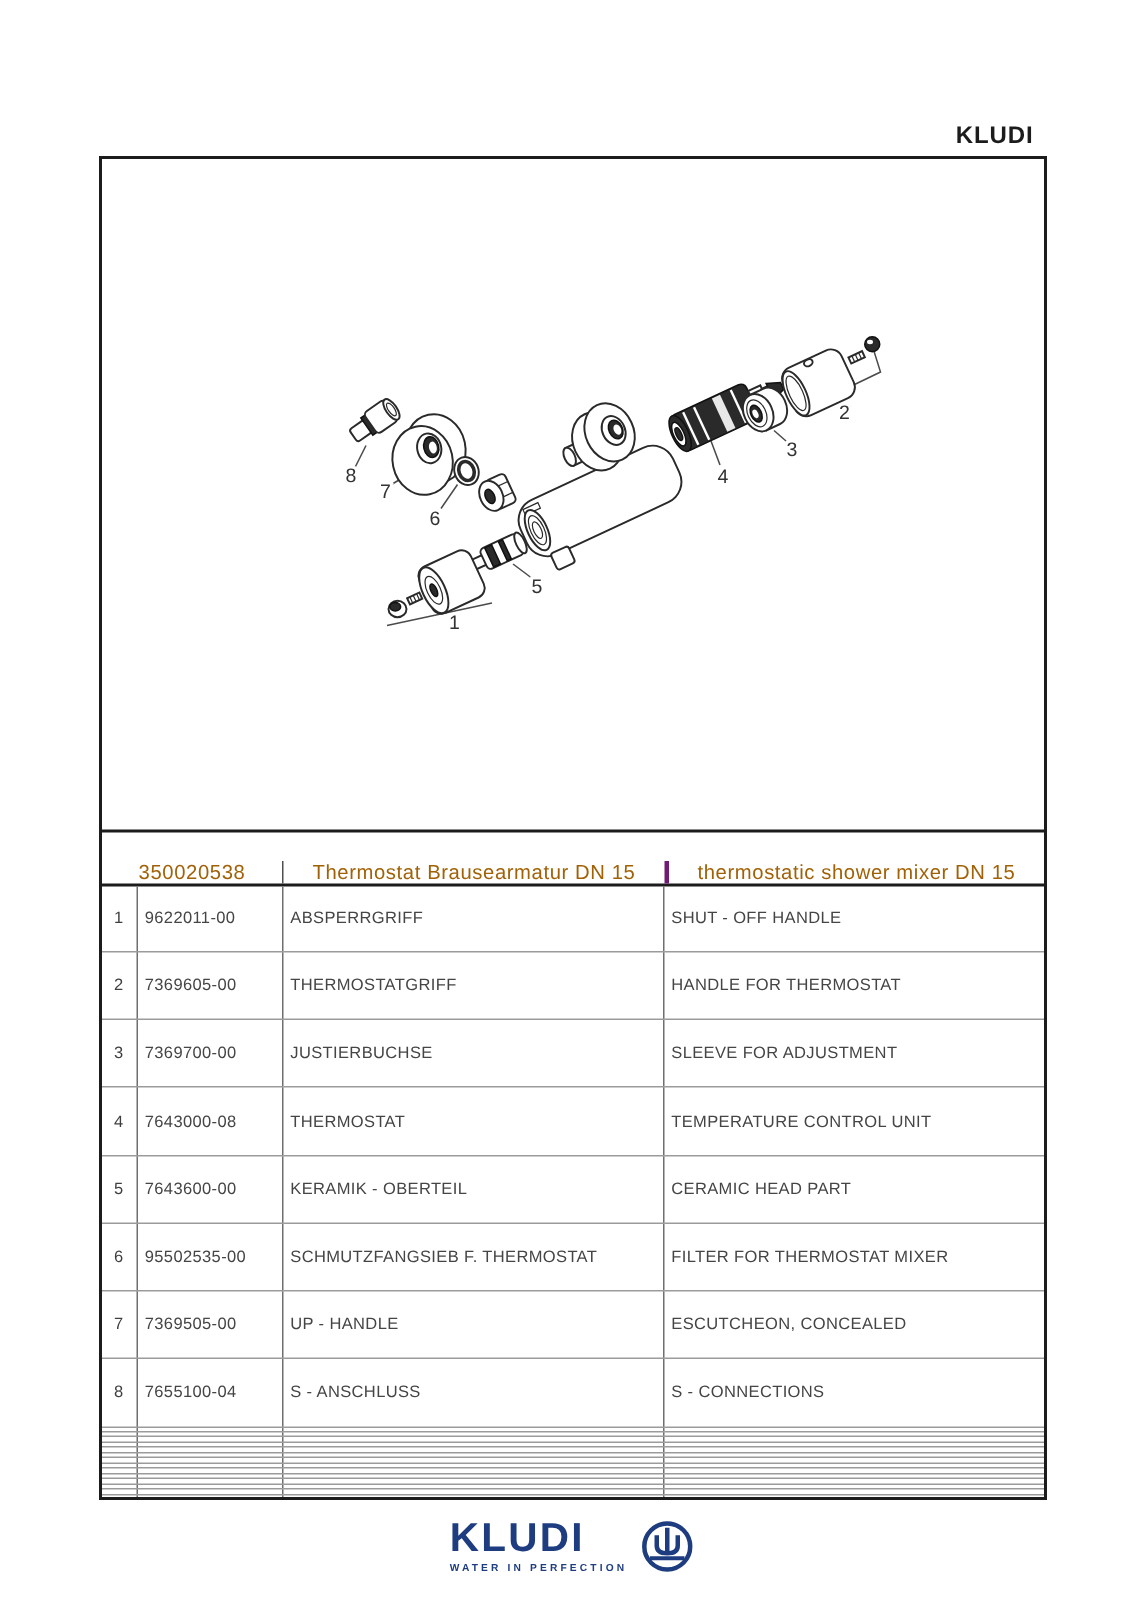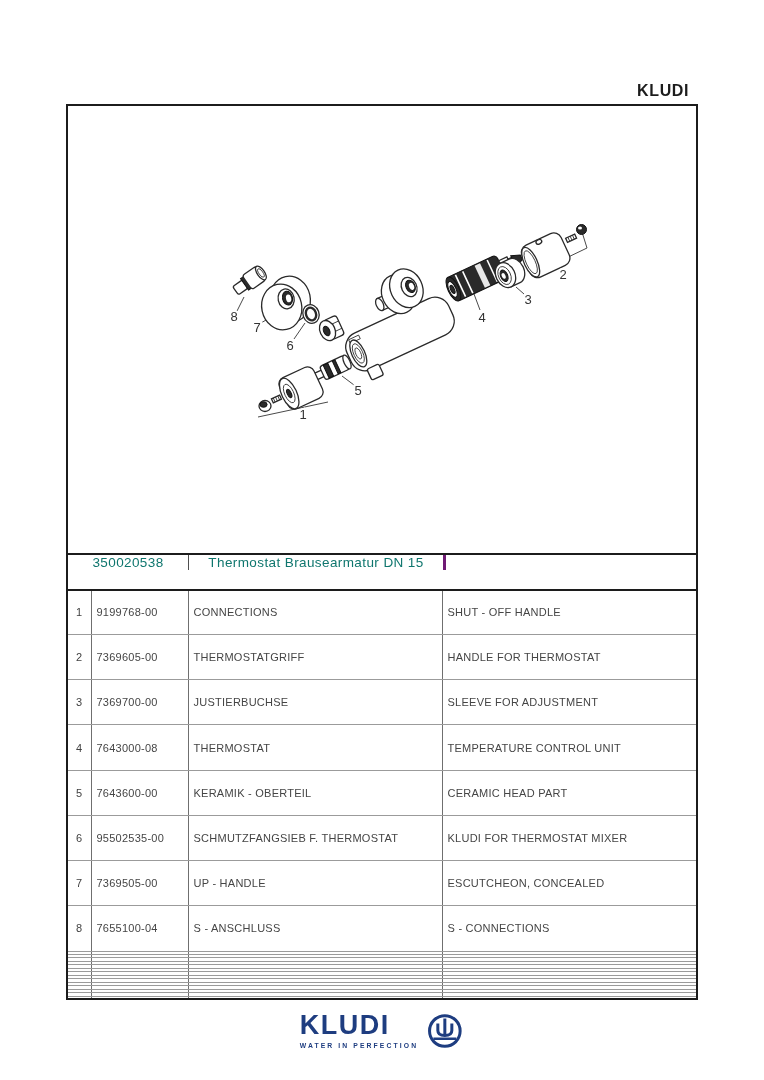--- a/index.html
+++ b/index.html
@@ -14,21 +14,21 @@
   .doc-box{
     position:absolute;left:66px;top:104px;width:632px;height:896px;
     border:2px solid #1c1c1c;box-sizing:border-box;
     display:flex;flex-direction:column;background:#fff;
   }
   .diagram-area{height:447px;flex:none;}
   svg.diagram{display:block;}
   .title-row{
     flex:none;height:38px;box-sizing:border-box;
     border-top:2px solid #1c1c1c;border-bottom:2px solid #1c1c1c;
-    display:flex;align-items:flex-start;color:#0f766e;
+    display:flex;align-items:flex-end;color:#a16207;
     font-size:13.5px;letter-spacing:.4px;
   }
   .title-cell{display:flex;align-items:center;justify-content:center;}
   .tc-id{width:120px;flex:none;}
   .tc-de{width:254px;flex:none;border-left:1px solid #4f4f4f;border-right:3px solid #701a75;}
   .tc-en{flex:1;}
   table.parts{
     border-collapse:collapse;table-layout:fixed;width:100%;height:407px;flex:none;
   }
   table.parts td{
@@ -196,34 +196,35 @@
         <text class="lbl" x="222" y="244">6</text>
         <text class="lbl" x="189" y="226">7</text>
         <text class="lbl" x="166" y="215">8</text>
       </g>
     </svg>
   </div>
 
   <div class="title-row">
     <div class="title-cell tc-id">350020538</div>
     <div class="title-cell tc-de">Thermostat Brausearmatur DN 15</div>
+    <div class="title-cell tc-en">thermostatic shower mixer DN 15</div>
   </div>
 
   <table class="parts">
     <colgroup>
       <col style="width:23px">
         <col style="width:97px">
         <col style="width:254px">
         <col>
     </colgroup>
     <tbody>
         <tr>
           <td class="c-pos">1</td>
-          <td class="c-partno">9199768-00</td>
-          <td class="c-de">CONNECTIONS</td>
+          <td class="c-partno">9622011-00</td>
+          <td class="c-de">ABSPERRGRIFF</td>
           <td class="c-en">SHUT - OFF HANDLE</td>
         </tr>
         <tr>
           <td class="c-pos">2</td>
           <td class="c-partno">7369605-00</td>
           <td class="c-de">THERMOSTATGRIFF</td>
           <td class="c-en">HANDLE FOR THERMOSTAT</td>
         </tr>
         <tr>
           <td class="c-pos">3</td>
@@ -240,21 +241,21 @@
         <tr>
           <td class="c-pos">5</td>
           <td class="c-partno">7643600-00</td>
           <td class="c-de">KERAMIK - OBERTEIL</td>
           <td class="c-en">CERAMIC HEAD PART</td>
         </tr>
         <tr>
           <td class="c-pos">6</td>
           <td class="c-partno">95502535-00</td>
           <td class="c-de">SCHMUTZFANGSIEB F. THERMOSTAT</td>
-          <td class="c-en">KLUDI FOR THERMOSTAT MIXER</td>
+          <td class="c-en">FILTER FOR THERMOSTAT MIXER</td>
         </tr>
         <tr>
           <td class="c-pos">7</td>
           <td class="c-partno">7369505-00</td>
           <td class="c-de">UP - HANDLE</td>
           <td class="c-en">ESCUTCHEON, CONCEALED</td>
         </tr>
         <tr>
           <td class="c-pos">8</td>
           <td class="c-partno">7655100-04</td>

